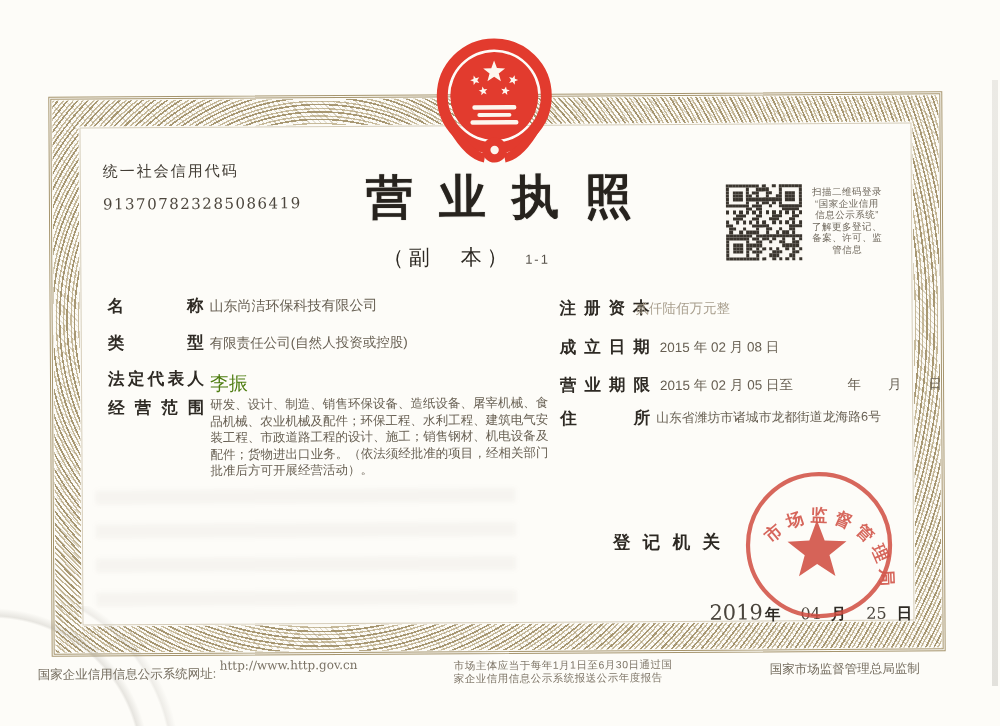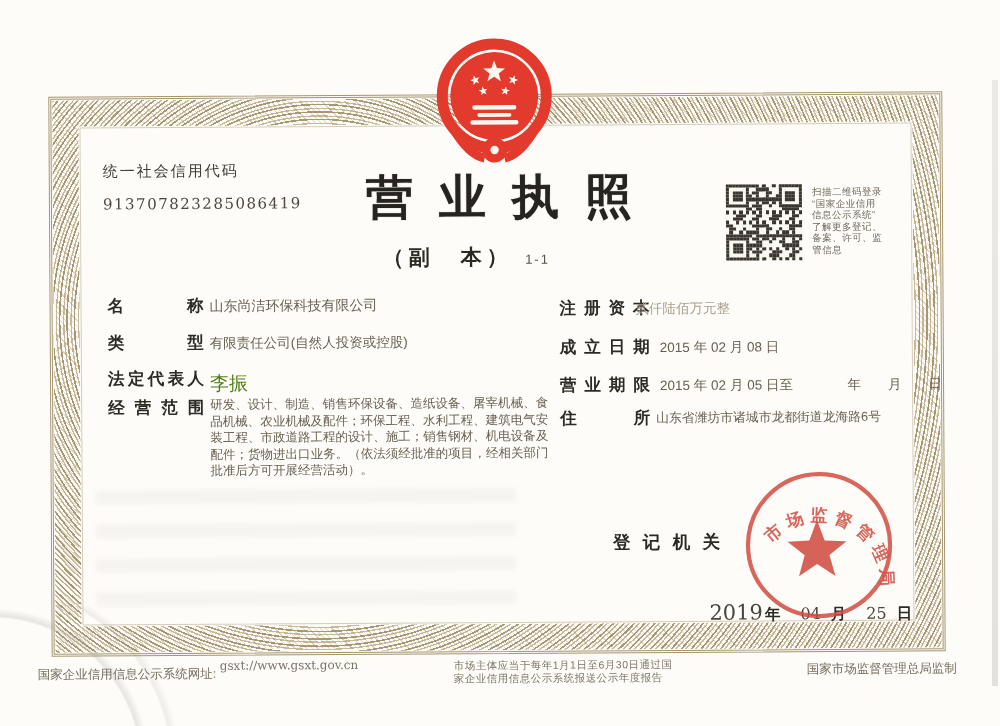--- a/index.html
+++ b/index.html
@@ -24,30 +24,30 @@
 
   .credit-block{position:absolute;left:104px;top:160px;z-index:5;}
   .credit-label{font-size:15px;color:#433e36;letter-spacing:2px;}
   .credit-code{margin-top:14px;font-family:"DejaVu Serif",serif;font-size:15px;
     color:#4c463d;letter-spacing:1.5px;}
 
   .title{position:absolute;left:0;right:0;top:166px;text-align:center;z-index:4;
     font-size:47px;font-weight:bold;color:#27231e;letter-spacing:26px;text-indent:26px;
     text-shadow:0 0 1px rgba(39,35,30,.55);}
   .subtitle{position:absolute;left:0;right:66px;top:243px;text-align:center;z-index:4;}
-  .subtitle .fb{font-size:21px;font-weight:bold;color:#2c2822;letter-spacing:5px;}
+  .subtitle .fb{font-size:21px;font-weight:normal;color:#2c2822;letter-spacing:5px;}
   .subtitle .copy{font-size:13px;color:#57524a;margin-left:8px;letter-spacing:2px;}
 
   .qr-wrap{position:absolute;left:727px;top:186px;z-index:5;display:flex;gap:10px;}
   .qr{width:76px;height:76px;display:grid;grid-template-columns:repeat(23,1fr);
     grid-template-rows:repeat(23,1fr);background:#faf8f3;}
   .qr i{display:block;}
   .qr i.b{background:#3a352e;}
   .qr-caption{font-size:9.5px;line-height:11.5px;color:#6e675b;white-space:pre-line;
-    letter-spacing:.5px;padding-top:2px;}
+    letter-spacing:.5px;padding-top:2px;text-align:center;}
 
   .flabel{font-weight:bold;color:#2e2a24;font-size:16.5px;}
   .lrow .flabel{position:absolute;left:108px;width:96px;}
   .rrow .flabel{position:absolute;left:560px;width:90px;}
   .fvalue{position:absolute;color:#675f52;}
 
   .registrar{position:absolute;left:612px;top:531px;font-size:17.5px;font-weight:bold;
     color:#2c2822;letter-spacing:11px;z-index:4;}
 
   .seal{position:absolute;left:720px;top:465px;z-index:7;opacity:.93;}
@@ -58,21 +58,21 @@
   .issue-date .yr{font-size:21px;margin-right:2px;}
   .issue-date .sm{font-size:16px;margin:8px 10px;}
   .issue-date .unit{font-size:15.5px;font-weight:bold;}
   .issue-date .unit.gap{margin-right:10px;}
 
   .footer-left{position:absolute;left:36px;top:664px;font-size:12.5px;color:#746c5e;}
   .footer-url{position:absolute;left:218px;top:657px;font-family:"DejaVu Serif",serif;
     font-size:12px;color:#7a7265;}
   .footer-mid{position:absolute;left:452px;top:659px;font-size:10.5px;line-height:13px;
     color:#7d7466;letter-spacing:.5px;}
-  .footer-right{position:absolute;left:805px;top:663px;font-size:12.5px;color:#746c5e;text-align:center;}
+  .footer-right{position:absolute;left:768px;top:663px;font-size:12.5px;color:#746c5e;text-align:center;}
 
   .bleed{position:absolute;left:95px;top:488px;width:420px;height:130px;z-index:1;
     background:repeating-linear-gradient(180deg, rgba(120,110,95,.05) 0 14px,
       transparent 14px 34px);filter:blur(2px);}
   .edge-right{position:absolute;right:2px;top:80px;bottom:40px;width:6px;
     background:linear-gradient(180deg,#dad8d2,#c8c6c0);opacity:.5;}
   .fold-bl{position:absolute;left:-30px;bottom:-40px;width:220px;height:160px;
     background:radial-gradient(circle at 10% 100%, transparent 58%,
       rgba(130,125,115,.18) 59%, transparent 62%, transparent 70%,
       rgba(130,125,115,.12) 71%, transparent 74%);}
@@ -753,21 +753,21 @@
     <div class="issue-date">
       <span class="num yr">2019</span>
       <span class="unit gap">年</span>
       <span class="num sm">04</span>
       <span class="unit gap">月</span>
       <span class="num sm">25</span>
       <span class="unit">日</span>
     </div>
 
     <div class="footer-left">国家企业信用信息公示系统网址:</div>
-    <div class="footer-url">gsxt://www.gsxt.gov.cn</div>
+    <div class="footer-url">http://www.http.gov.cn</div>
     <div class="footer-mid">
       <div>市场主体应当于每年1月1日至6月30日通过国</div>
       <div>家企业信用信息公示系统报送公示年度报告</div>
     </div>
     <div class="footer-right">国家市场监督管理总局监制</div>
   </div>
 
   <div class="edge-right"></div>
   <div class="fold-bl"></div>
 </div>

